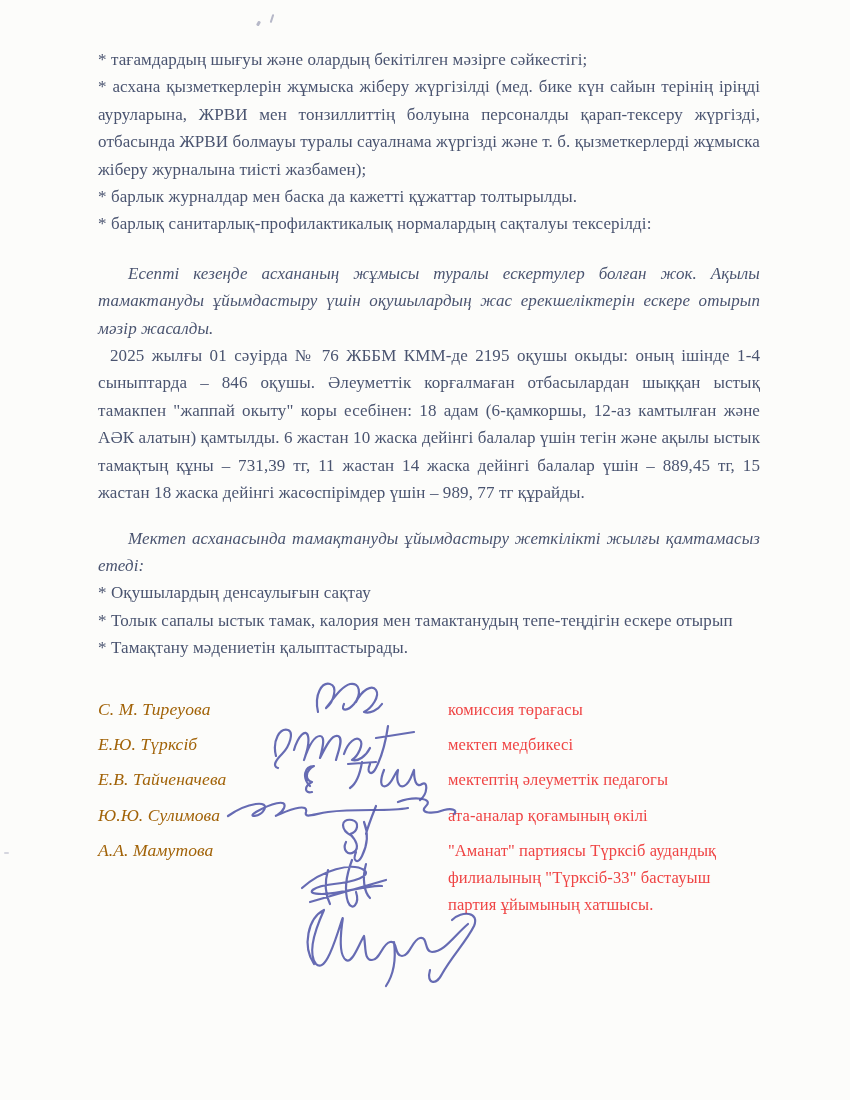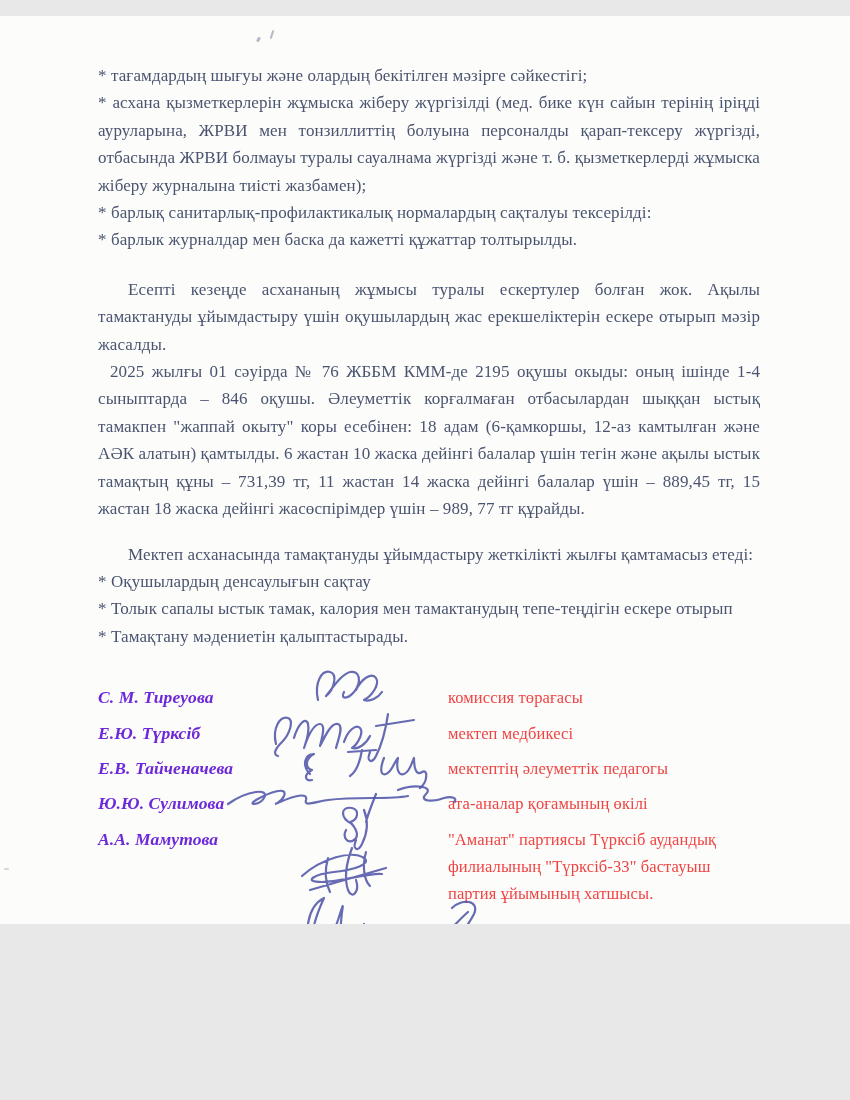--- a/index.html
+++ b/index.html
@@ -2,60 +2,59 @@
 <html><head>
 <meta charset="utf-8">
 <style>
   html,body { margin:0; padding:0; }
   body {
     background:#e8e8e8;
     font-family:"Liberation Serif","DejaVu Serif",serif;
   }
   .page {
     position:relative;
-    width:850px; height:908px;
-    margin:16px auto;
+    width:850px; height:1100px;
+    margin:0 auto;
     background:#fcfcfa;
     overflow:hidden;
     color:#4a5470;
   }
   .content {
     position:absolute;
     left:98px; top:46px;
     width:662px;
     font-size:17px;
     line-height:27.4px;
     text-align:justify;
     letter-spacing:0.1px;
   }
   .content p { margin:0; }
   .gap-md { margin-top:22px !important; }
   .gap-sm { margin-top:18px !important; }
-  .indent-lg { text-indent:30px; }
+  .indent-lg { text-indent:30px;font-style:italic; }
   .indent-md { text-indent:20px; }
   .indent-sm { text-indent:12px; }
 
   
   .sig-block {
     position:relative;
     margin-top:34px;
   }
   .sig-row {
     display:flex;
     align-items:flex-start;
     margin-bottom:8px;
     text-align:left;
   }
   .sig-name {
     width:200px;
     font-style:italic;
     font-size:17.5px;
-    color:#6d28d9;
+    color:#a16207;
     flex:0 0 auto;
-    font-weight:bold;
   }
   .sig-space { width:150px; flex:0 0 auto; }
   .sig-role {
     width:305px;
     flex:0 0 auto;
     color:#ef4444;
     font-size:16.5px;
     line-height:27px;
   }
   .sig-ink {
@@ -83,22 +82,22 @@
 
 <div class="page">
   <div class="speck speck-a"></div>
   <div class="speck speck-b"></div>
   <div class="speck speck-c"></div>
 
   <div class="content">
 
     <p>* тағамдардың шығуы және олардың бекітілген мәзірге сәйкестігі;</p>
     <p>* асхана қызметкерлерін жұмыска жіберу жүргізілді (мед. бике күн сайын терінің іріңді ауруларына, ЖРВИ мен тонзиллиттің болуына персоналды қарап-тексеру жүргізді, отбасында ЖРВИ болмауы туралы сауалнама жүргізді және т. б. қызметкерлерді жұмыска жіберу журналына тиісті жазбамен);</p>
+    <p>* барлык журналдар мен баска да кажетті құжаттар толтырылды.</p>
     <p>* барлық санитарлық-профилактикалық нормалардың сақталуы тексерілді:</p>
-    <p>* барлык журналдар мен баска да кажетті құжаттар толтырылды.</p>
 
     <p class="gap-md indent-lg">Есепті кезеңде асхананың жұмысы туралы ескертулер болған жок. Ақылы тамактануды ұйымдастыру үшін оқушылардың жас ерекшеліктерін ескере отырып мәзір жасалды.</p>
     <p class="indent-sm">2025 жылғы 01 сәуірда № 76 ЖББМ КММ-де 2195 оқушы окыды: оның ішінде 1-4 сыныптарда – 846 оқушы. Әлеуметтік корғалмаған отбасылардан шыққан ыстық тамакпен "жаппай окыту" коры есебінен: 18 адам (6-қамкоршы, 12-аз камтылған және АӘК алатын) қамтылды. 6 жастан 10 жаска дейінгі балалар үшін тегін және ақылы ыстык тамақтың құны – 731,39 тг, 11 жастан 14 жаска дейінгі балалар үшін – 889,45 тг, 15 жастан 18 жаска дейінгі жасөспірімдер үшін – 989, 77 тг құрайды.</p>
 
     <p class="gap-sm indent-lg">Мектеп асханасында тамақтануды ұйымдастыру жеткілікті жылғы қамтамасыз етеді:</p>
     <p>* Оқушылардың денсаулығын сақтау</p>
     <p>* Толык сапалы ыстык тамак, калория мен тамактанудың тепе-теңдігін ескере отырып</p>
     <p>* Тамақтану мәдениетін қалыптастырады.</p>
 
     <div class="sig-block">

